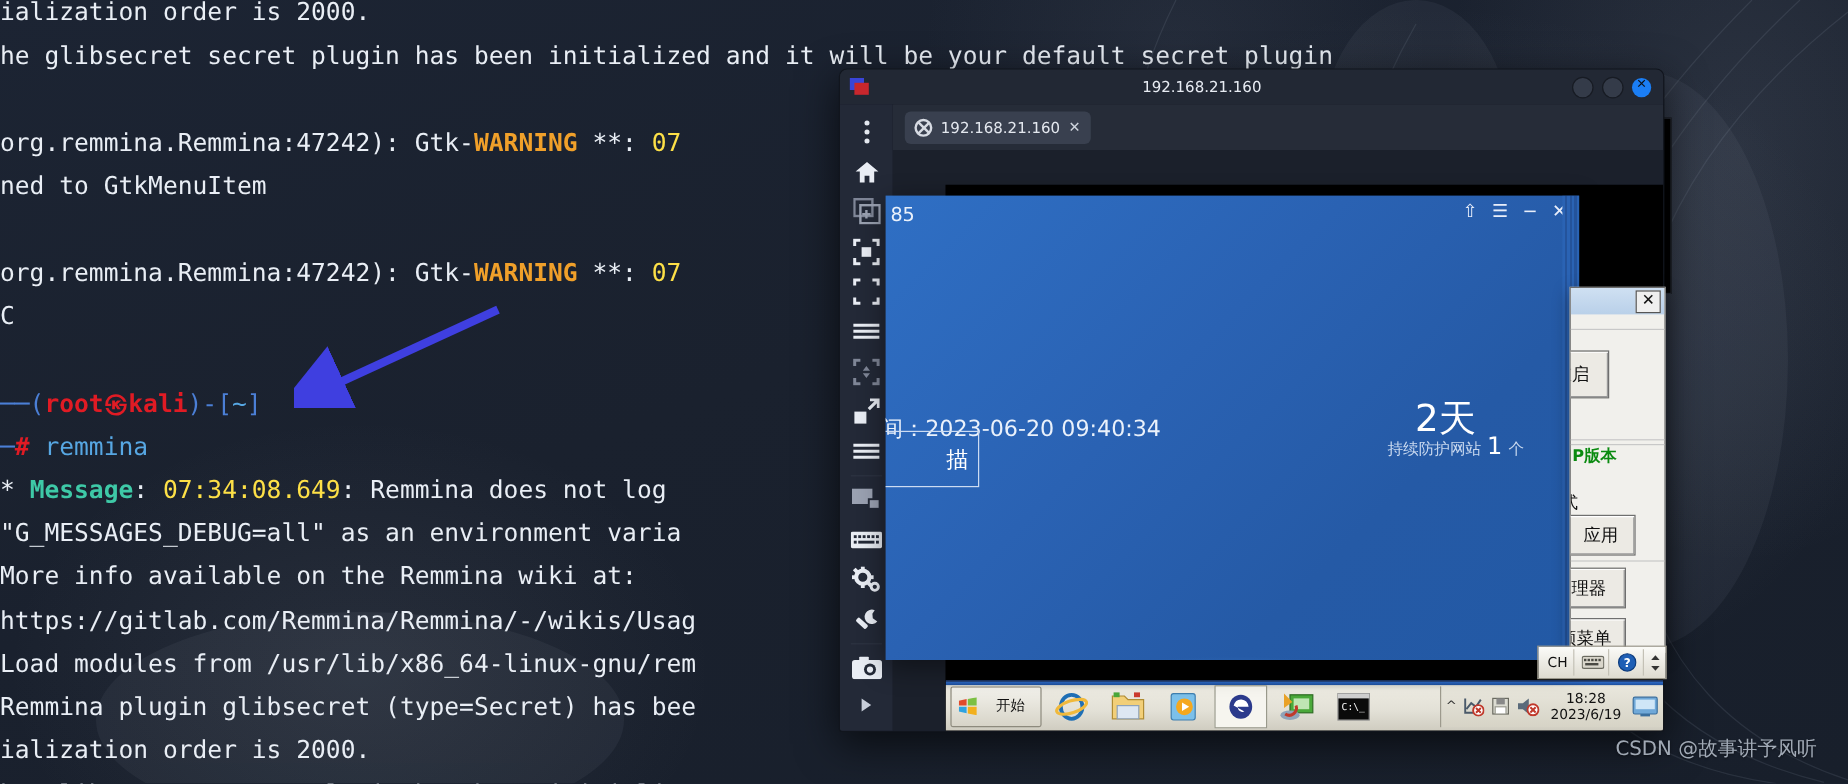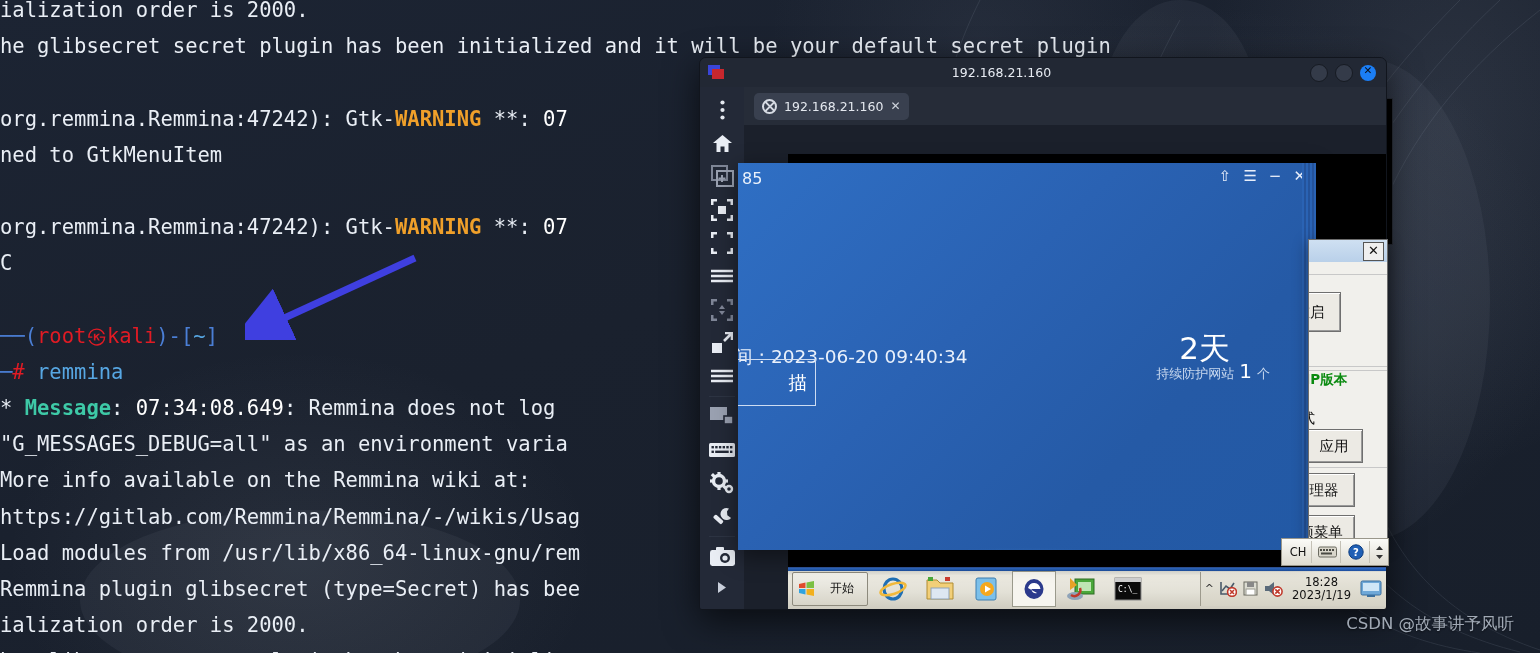--- a/index.html
+++ b/index.html
@@ -25,23 +25,23 @@
   #term{
     position:absolute;left:0;top:0;width:1540px;height:653px;
     font-family:"DejaVu Sans Mono","Liberation Mono",monospace;
     font-size:20.5px;line-height:36.2px;
     color:#e9eef5;
     white-space:pre;
     letter-spacing:0px;
   }
   #term .line{height:36.2px;padding-left:0px;}
   .c-warn{color:#f0a02a;font-weight:bold;}
-  .c-time{color:#ffffff;}
+  .c-time{color:#fde047;}
   .c-blue{color:#4b7fd6;}
-  .c-red{color:#e01b24;font-weight:normal;}
+  .c-red{color:#e01b24;font-weight:bold;}
   .c-cyan{color:#57a7e3;}
   .c-green{color:#3ec9a7;font-weight:bold;}
   .c-white{color:#e9eef5;}
 
   
   #arrow{position:absolute;left:245px;top:250px;pointer-events:none;}
 
   
   #remmina{
     position:absolute;left:699px;top:57px;width:686px;height:551px;
@@ -491,21 +491,21 @@
                 <rect x="5" y="2" width="7" height="5" fill="#888"></rect>
                 <rect x="4" y="9" width="9" height="6" fill="#fff" stroke="#9a9a90"></rect>
               </svg>
             <svg width="19" height="17" viewBox="0 0 19 17">
                 <path d="M1 6 h4 l5 -4 v13 l-5 -4 h-4 z" fill="#5a6a7a"></path>
                 <circle cx="13.5" cy="11.5" r="4.6" fill="#fff" stroke="#c0392b" stroke-width="1.6"></circle>
                 <path d="M11.3 9.3 l4.4 4.4 M15.7 9.3 l-4.4 4.4" stroke="#c0392b" stroke-width="1.7"></path>
               </svg>
             <div id="vm-clock">
               <div>18:28</div>
-              <div>2023/1/19</div>
+              <div>2023/6/19</div>
             </div>
             <svg width="22" height="18" viewBox="0 0 22 18">
                 <rect x="1" y="1" width="20" height="14" rx="1.5" fill="#6fa8d8" stroke="#3b6f9e"></rect>
                 <rect x="3" y="3" width="16" height="8" fill="#cfe6f7"></rect>
                 <rect x="7" y="15" width="8" height="2" fill="#3b6f9e"></rect>
               </svg>
           </div>
         </div>
 
       </div>

